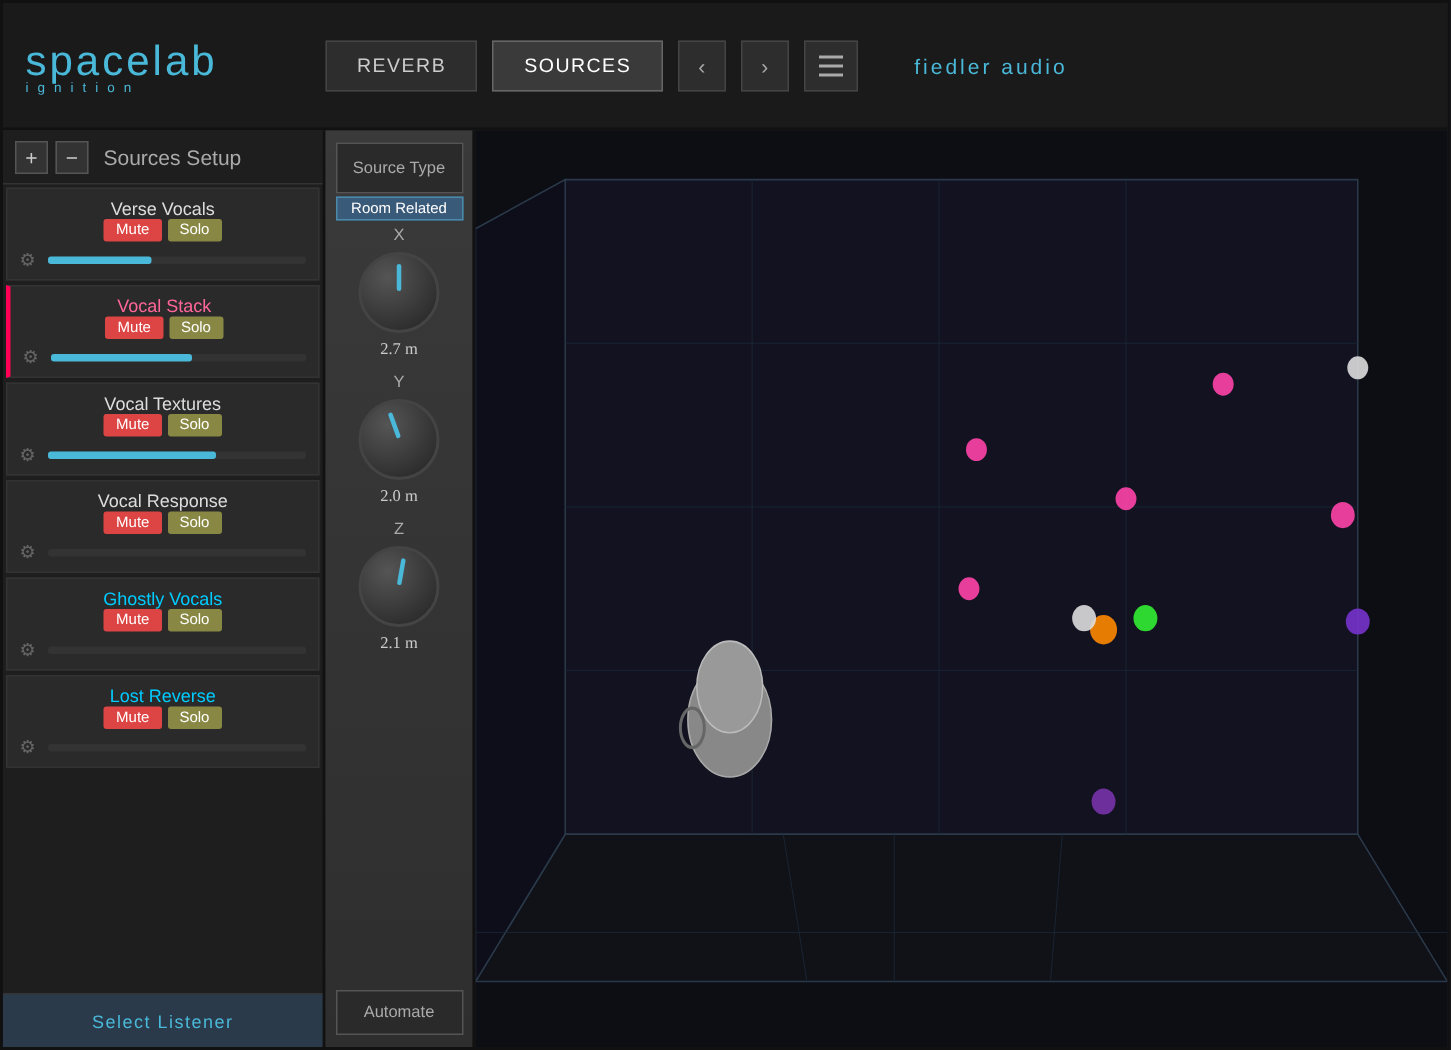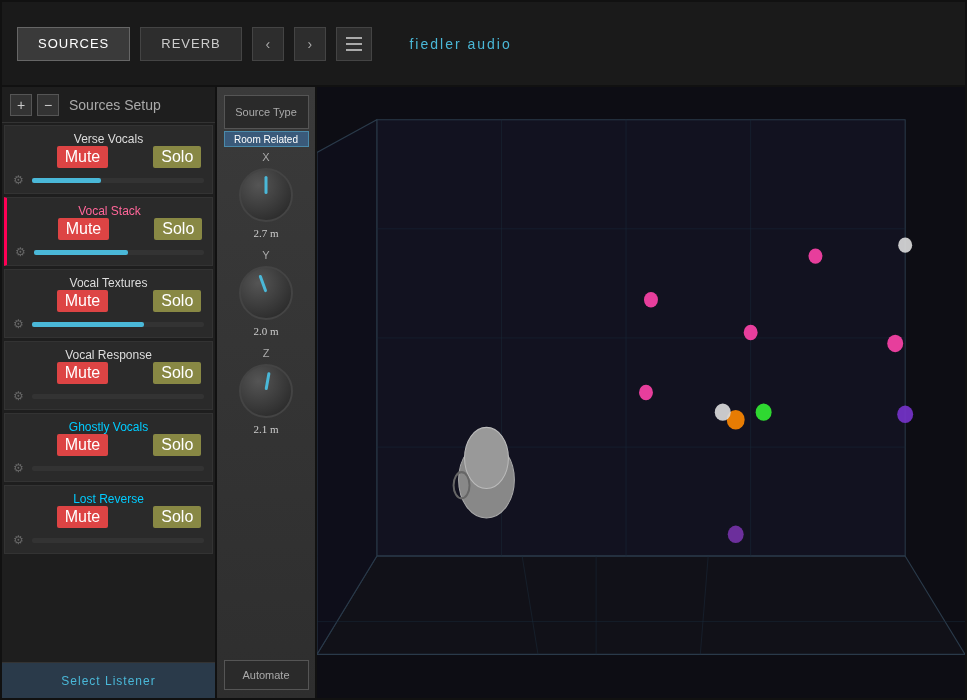--- a/index.html
+++ b/index.html
@@ -203,25 +203,24 @@
     .source-name.pink { color: #ff6699; }
     .source-name.cyan { color: #00ccff; }
 
     .source-controls {
       display: flex;
       gap: 4px;
     }
 
     .mute-btn, .solo-btn {
       padding: 2px 8px;
-      font-size: 16px;
+      font-size: 10px;
       cursor: pointer;
       border: none;
       border-radius: 2px;
-      margin-left: 41px;
     }
 
     .mute-btn {
       background: #d44;
       color: #fff;
     }
 
     .solo-btn {
       background: #884;
       color: #fff;
@@ -420,23 +419,27 @@
       border-color: #4a8aaa;
       color: #fff;
     }
   </style>
 </head>
 <body>
 
 <div class="app-container">
 
   <div class="top-bar">
-
+    <div class="logo-area">
+      <span class="logo-text">spacelab</span>
+      <span class="logo-sub">ignition</span>
+    </div>
+
+    <button class="tab-btn">REVERB</button>
     <button class="tab-btn active">SOURCES</button>
-    <button class="tab-btn">REVERB</button>
 
 
     <button class="nav-btn">‹</button>
     <button class="nav-btn">›</button>
     <div class="menu-btn">
       <span></span>
       <span></span>
       <span></span>
     </div>
 

